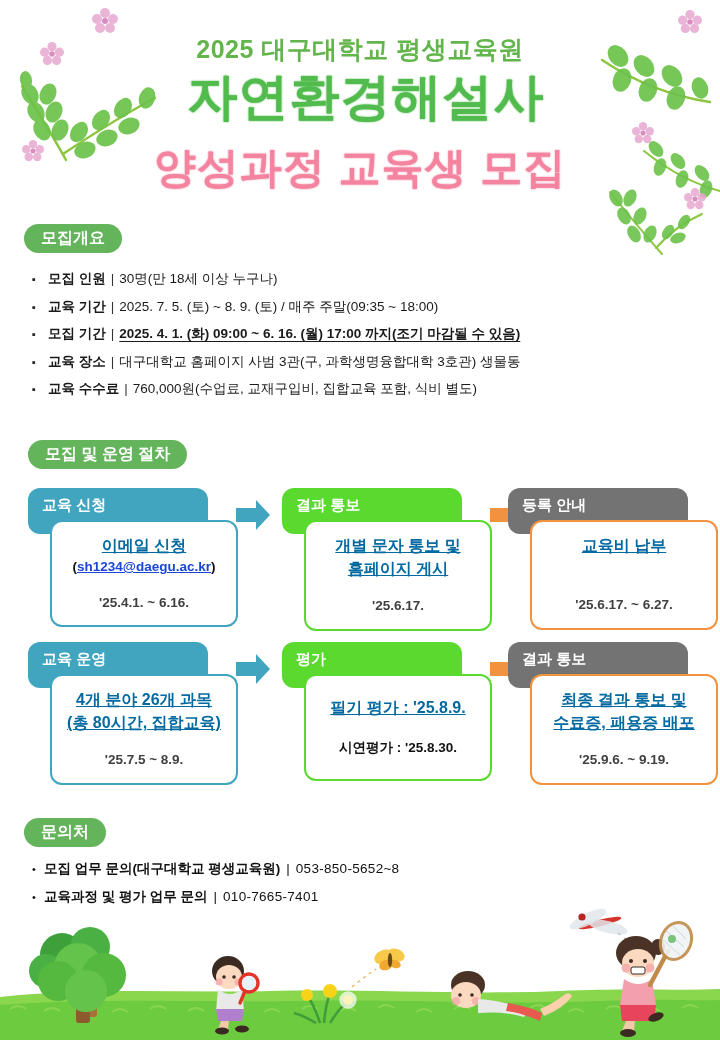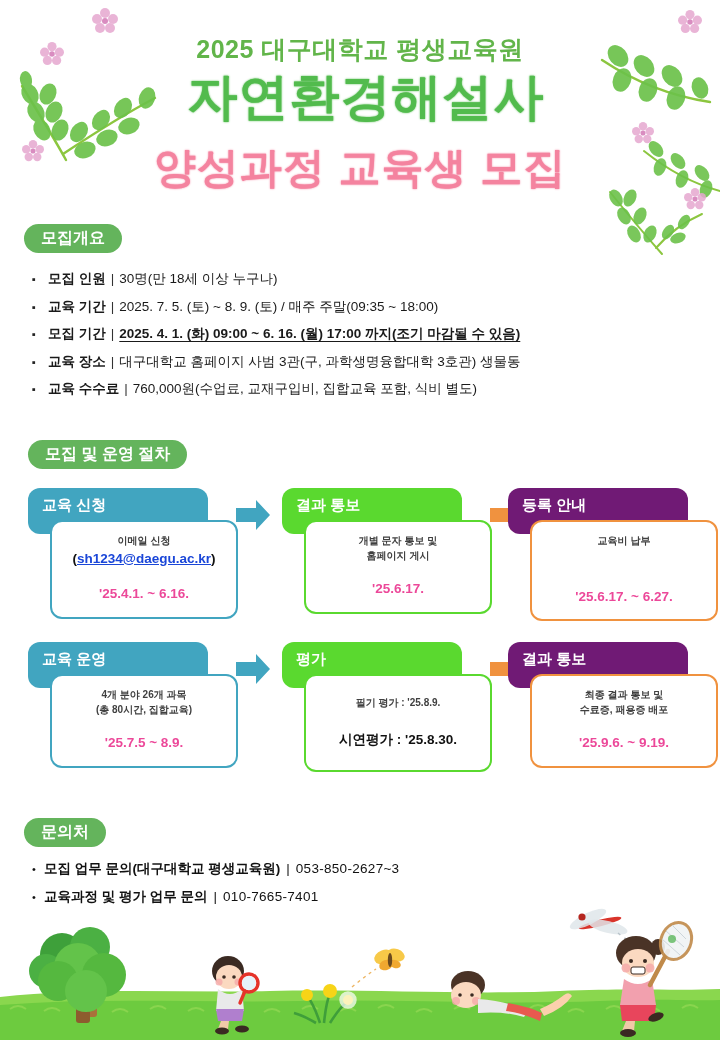--- a/index.html
+++ b/index.html
@@ -160,56 +160,57 @@
     left: 22px;
     width: 188px;
     box-sizing: border-box;
     background: #ffffff;
     border: 2.5px solid #000;
     border-radius: 12px;
     text-align: center;
     padding: 12px 6px 13px 6px;
   }
   .flow-card .c-main {
-    font-size: 10px;
-    font-weight: bold;
-    color: #404040;
+    font-size: 16px;
+    font-weight: bold;
+    color: #0369a1;
     line-height: 1.45;
+    text-decoration: underline;
   }
   .flow-card .c-link {
     font-size: 13.5px;
     font-weight: bold;
     color: #111;
     line-height: 1.45;
   }
   .flow-card .c-link a {
     color: #1a46d8;
     text-decoration: underline;
   }
   .flow-card .c-date {
     font-size: 13.5px;
     font-weight: bold;
-    color: #ec4899;
+    color: #404040;
     margin-top: 16px;
     line-height: 1.45;
   }
   .flow-card .c-line2 {
     font-size: 13.5px;
     font-weight: bold;
     color: #111;
     margin-top: 19px;
     line-height: 1.45;
   }
 
   
   .v-teal  .flow-head { background: #41a5c0; }
   .v-teal  .flow-card { border-color: #41a5c0; }
   .v-green .flow-head { background: #5ad92f; }
   .v-green .flow-card { border-color: #5ad92f; }
-  .v-orange .flow-head { background: #701a75; }
+  .v-orange .flow-head { background: #737373; }
   .v-orange .flow-card { border-color: #f0923f; }
 
   .arrow {
     position: absolute;
     width: 34px;
     height: 30px;
   }
   .arrow svg { display: block; }
 
   
@@ -529,21 +530,21 @@
 
   <div class="pill-wrap" style="left:24px;top:818px;">
     <span class="pill">문의처</span>
   </div>
 
   <div class="contacts">
     <div class="contact-row">
       <span class="contact-dot">•</span>
       <span class="contact-label">모집 업무 문의(대구대학교 평생교육원)</span>
       <span class="contact-sep">|</span>
-      <span class="contact-value">053-850-2627~3</span>
+      <span class="contact-value">053-850-5652~8</span>
     </div>
     <div class="contact-row">
       <span class="contact-dot">•</span>
       <span class="contact-label">교육과정 및 평가 업무 문의</span>
       <span class="contact-sep">|</span>
       <span class="contact-value">010-7665-7401</span>
     </div>
   </div>
 
   <div class="scene">

